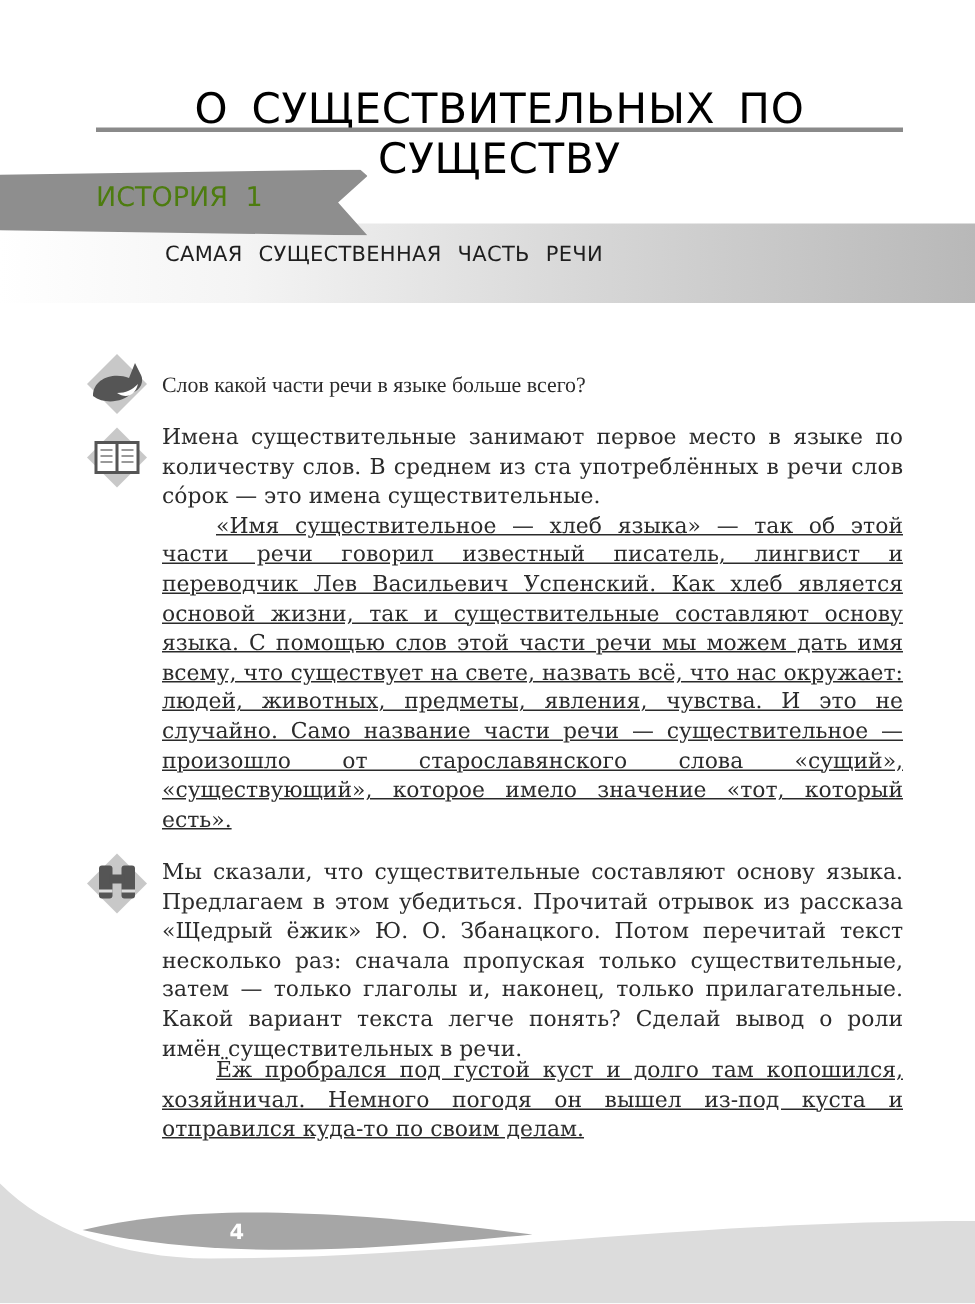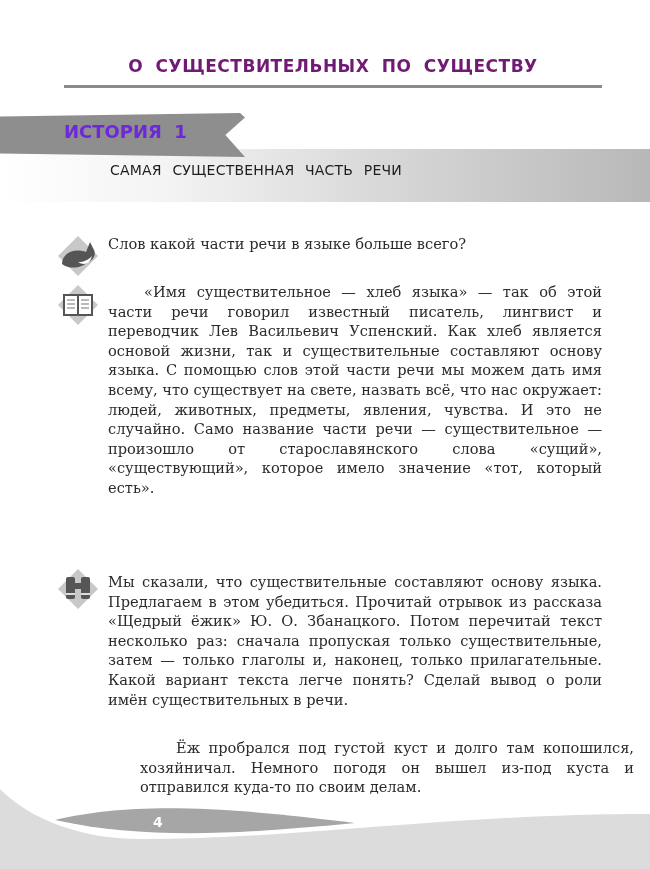--- a/index.html
+++ b/index.html
@@ -5,23 +5,23 @@
     html, body { margin: 0; padding: 0; }
     body {
       width: 650px; height: 869px; position: relative; overflow: hidden;
       background: #ffffff;
       font-family: "DejaVu Serif", serif;
       color: #2b2b2b;
     }
     .chapter-title {
       position: absolute; left: 64px; top: 56px; width: 538px;
       text-align: center;
-      font-family: "DejaVu Sans", sans-serif; font-weight: bold;
-      font-size: 17px; letter-spacing: 0.5px; word-spacing: 6px;
-      color: #701a75;
+      font-family: "DejaVu Sans", sans-serif; font-weight: normal;
+      font-size: 28px; letter-spacing: 0.5px; word-spacing: 6px;
+      color: #000000;
     }
     .chapter-rule {
       position: absolute; left: 64px; top: 85px; width: 538px; height: 3px;
       background: #8a8a8a;
     }
     .subtitle-band {
       position: absolute; left: 0; top: 149px; width: 650px; height: 53px;
       background: linear-gradient(90deg, #ffffff 0%, #f4f4f4 25%, #d7d7d7 60%, #b8b8b8 100%);
     }
     .subtitle-text {
@@ -29,34 +29,34 @@
       font-family: "DejaVu Sans", sans-serif; font-size: 14px;
       word-spacing: 6px; color: #1e1e1e; letter-spacing: 0.2px;
     }
     .story-ribbon {
       position: absolute; left: 0; top: 113px; width: 245px; height: 44px;
       background: #8e8e8e;
       clip-path: polygon(0 8%, 98% 0, 100% 10%, 92% 50%, 100% 100%, 0 92%);
     }
     .story-label {
       position: absolute; left: 64px; top: 121px;
-      font-family: "DejaVu Sans", sans-serif; font-weight: bold;
-      font-size: 18px; color: #6d28d9; word-spacing: 6px;
+      font-family: "DejaVu Sans", sans-serif; font-weight: normal;
+      font-size: 18px; color: #4d7c0f; word-spacing: 6px;
     }
     .icon {
       position: absolute; width: 44px; height: 44px;
     }
     .para {
       position: absolute; left: 108px; width: 494px;
       font-size: 14.6px; line-height: 19.6px;
       text-align: justify;
       color: #2b2b2b;
     }
     .para p { margin: 0; }
-    .para .indent { text-indent: 36px; }
+    .para .indent { text-indent: 36px; text-decoration: underline; }
     .footer {
       position: absolute; left: 0; bottom: 0; width: 650px; height: 90px;
     }
     .page-number {
       position: absolute; left: 153px; top: 814px;
       font-family: "DejaVu Sans", sans-serif; font-weight: bold; font-size: 14px;
       color: #ffffff;
     }
   </style>
 </head>
@@ -70,56 +70,57 @@
 <div class="story-label">ИСТОРИЯ 1</div>
 <div class="subtitle-text">САМАЯ СУЩЕСТВЕННАЯ ЧАСТЬ РЕЧИ</div>
 
 <div class="icon" style="left:56px; top:234px;">
   <svg width="44" height="44" viewBox="0 0 44 44">
     <polygon points="22,2 42,22 22,42 2,22" fill="#c8c8c8"></polygon>
     <path d="M6,30 C6,18 20,14 30,18 L34,8 L38,16 C40,20 38,26 32,28 C26,34 14,36 6,30 Z" fill="#555555"></path>
     <path d="M22,28 C28,28 32,26 36,22 C34,30 28,32 22,28 Z" fill="#ffffff"></path>
   </svg>
 </div>
-<div class="para" style="top:234px;">
+<div class="para" style="top:248px;font-family:Liberation Serif, serif;">
   <p>Слов какой части речи в языке больше всего?</p>
 </div>
 
 <div class="icon" style="left:56px; top:283px;">
   <svg width="44" height="44" viewBox="0 0 44 44">
     <polygon points="22,2 42,22 22,42 2,22" fill="#c8c8c8"></polygon>
     <rect x="8" y="12" width="28" height="20" fill="#ffffff" stroke="#555555" stroke-width="2"></rect>
     <line x1="22" y1="12" x2="22" y2="32" stroke="#555555" stroke-width="2"></line>
     <line x1="11" y1="17" x2="19" y2="17" stroke="#777777" stroke-width="1"></line>
     <line x1="11" y1="21" x2="19" y2="21" stroke="#777777" stroke-width="1"></line>
     <line x1="11" y1="25" x2="19" y2="25" stroke="#777777" stroke-width="1"></line>
     <line x1="25" y1="17" x2="33" y2="17" stroke="#777777" stroke-width="1"></line>
     <line x1="25" y1="21" x2="33" y2="21" stroke="#777777" stroke-width="1"></line>
     <line x1="25" y1="25" x2="33" y2="25" stroke="#777777" stroke-width="1"></line>
   </svg>
 </div>
 <div class="para" style="top:282px;">
+  <p>Имена существительные занимают первое место в языке по количеству слов. В среднем из ста употреблённых в речи слов со́рок — это имена существительные.</p>
   <p class="indent">«Имя существительное — хлеб языка» — так об этой части речи говорил известный писатель, лингвист и переводчик Лев Васильевич Успенский. Как хлеб является основой жизни, так и существительные составляют основу языка. С помощью слов этой части речи мы можем дать имя всему, что существует на свете, назвать всё, что нас окружает: людей, животных, предметы, явления, чувства. И это не случайно. Само название части речи — существительное — произошло от старославянского слова «сущий», «существующий», которое имело значение «тот, который есть».</p>
 </div>
 
 <div class="icon" style="left:56px; top:567px;">
   <svg width="44" height="44" viewBox="0 0 44 44">
     <polygon points="22,2 42,22 22,42 2,22" fill="#c8c8c8"></polygon>
     <rect x="10" y="10" width="9" height="22" rx="2" fill="#555555"></rect>
     <rect x="25" y="10" width="9" height="22" rx="2" fill="#555555"></rect>
     <rect x="17" y="16" width="10" height="6" fill="#555555"></rect>
     <rect x="10" y="26" width="9" height="2" fill="#dddddd"></rect>
     <rect x="25" y="26" width="9" height="2" fill="#dddddd"></rect>
   </svg>
 </div>
 <div class="para" style="top:572px;">
   <p>Мы сказали, что существительные составляют основу языка. Предлагаем в этом убедиться. Прочитай отрывок из рассказа «Щедрый ёжик» Ю. О. Збанацкого. Потом перечитай текст несколько раз: сначала пропуская только существительные, затем — только глаголы и, наконец, только прилагательные. Какой вариант текста легче понять? Сделай вывод о роли имён существительных в речи.</p>
 </div>
 
-<div class="para" style="top:738px;margin-left:32px;">
+<div class="para" style="top:704px;">
   <p class="indent">Ёж пробрался под густой куст и долго там копошился, хозяйничал. Немного погодя он вышел из-под куста и отправился куда-то по своим делам.</p>
 </div>
 
 <div class="footer" style="top:779px;">
   <svg width="650" height="90" viewBox="0 0 650 90">
     <path d="M0,10 C30,40 80,60 140,60 C300,60 450,35 650,35 L650,90 L0,90 Z" fill="#dcdcdc"></path>
     <path d="M55,41 C120,26 200,24 355,44 C250,54 150,62 55,41 Z" fill="#a6a6a6"></path>
   </svg>
 </div>
 <div class="page-number">4</div>

